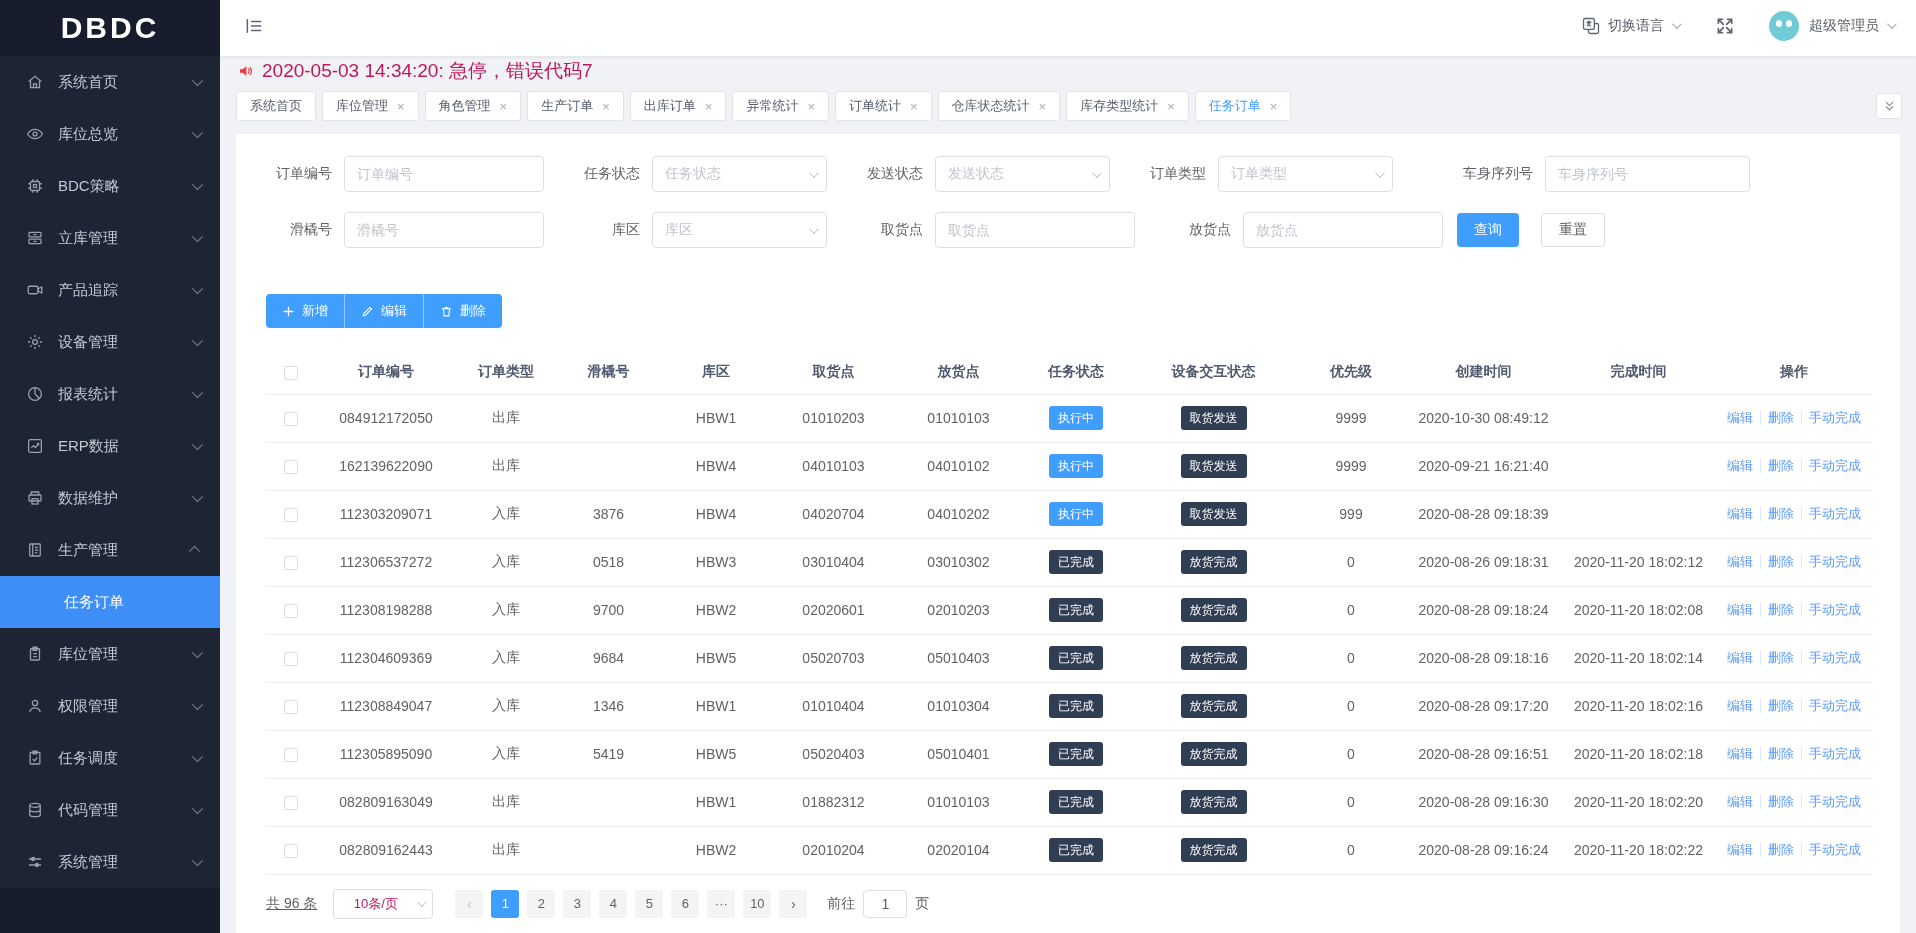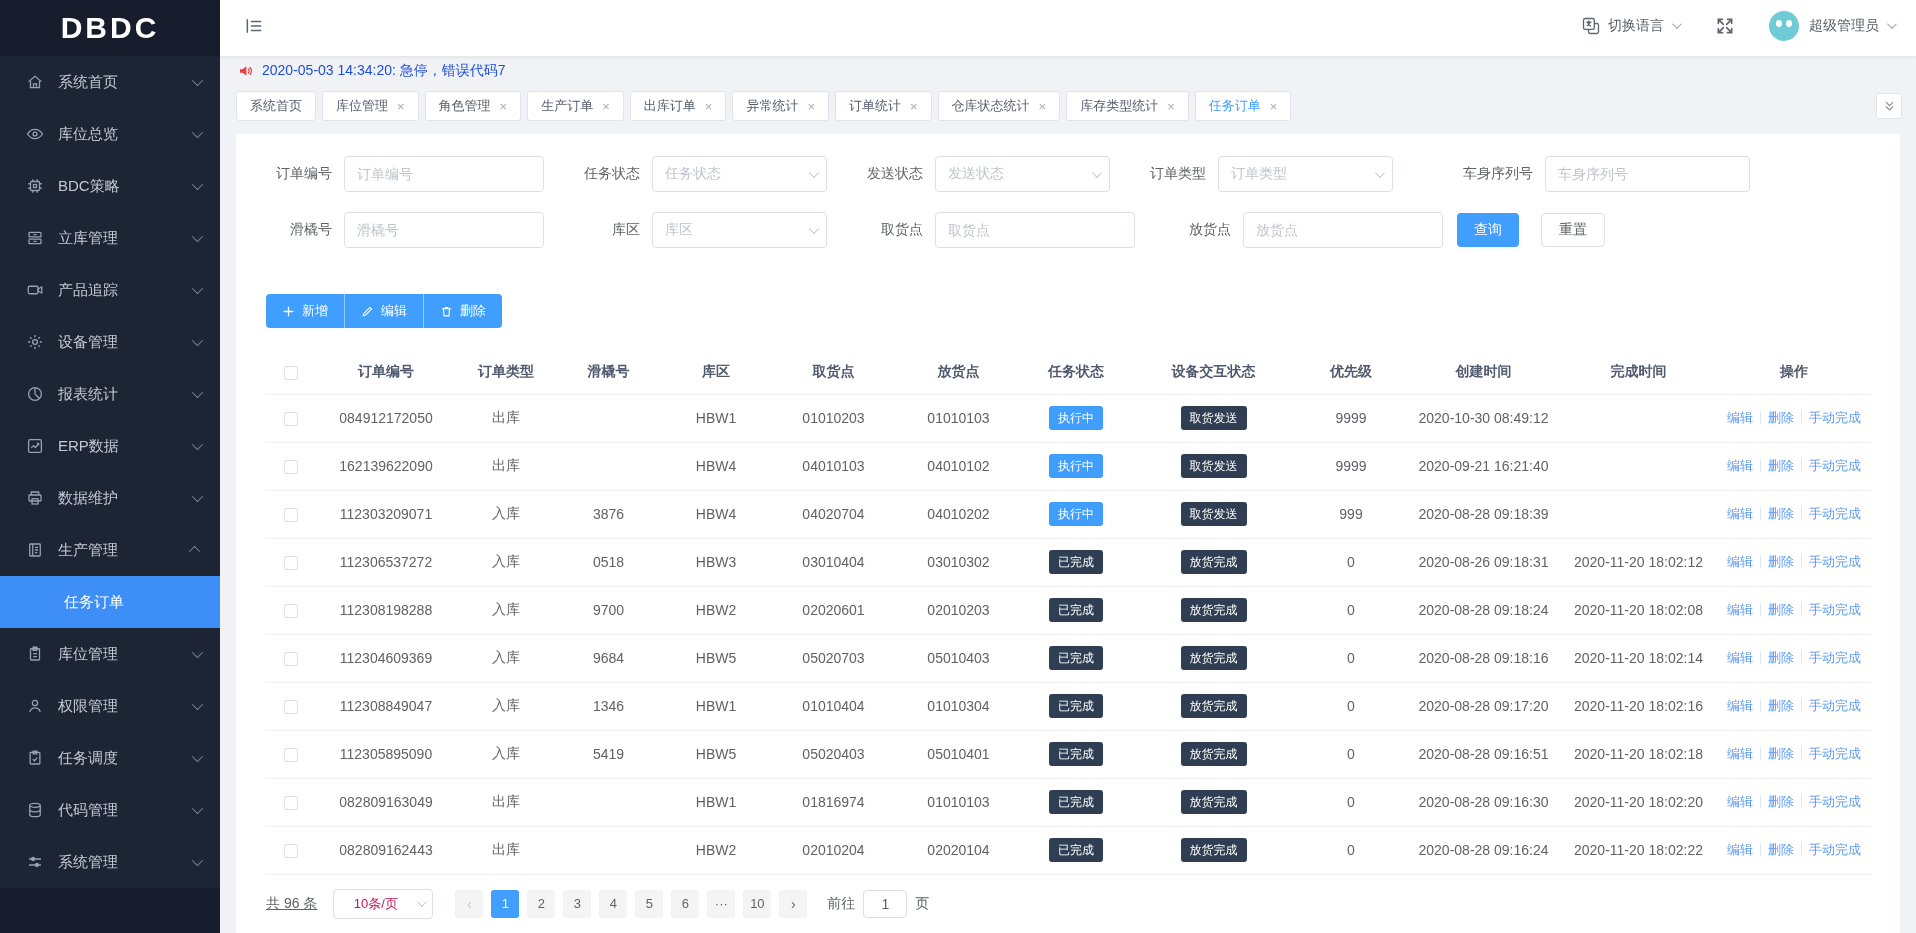--- a/index.html
+++ b/index.html
@@ -38,21 +38,21 @@
              transform:rotate(45deg) translateY(-2px); margin-left:8px; }
   .fullscreen { margin-right:34px; }
   .user-box { display:flex; align-items:center; cursor:pointer; }
   .avatar { width:30px; height:30px; border-radius:50%; background:#6fcbd6; margin-right:10px; position:relative; overflow:hidden; }
   .avatar::before, .avatar::after { content:""; position:absolute; width:6px; height:7px; background:#fff; border-radius:50%; top:9px; }
   .avatar::before { left:7px; } .avatar::after { left:17px; }
 
   .alert-row { height:30px; display:flex; align-items:center; padding-left:18px; }
   .alert-row .sp-icon { width:16px; height:16px; margin-right:8px; }
   .alert-row .sp-icon svg { width:16px; height:16px; display:block; }
-  .alert-text { color:#1d4ed8; font-size:14px; }
+  .alert-text { color:#be185d; font-size:19px; }
 
   .tabs-row { height:40px; display:flex; align-items:center; padding:0 16px; position:relative; }
   .tab { height:30px; background:#fff; border:1px solid #dfe3ea; border-radius:3px; display:flex;
          align-items:center; padding:0 13px; margin-right:6px; font-size:13px; color:#555d6b; cursor:pointer; }
   .tab.tab--active { color:#409eff; }
   .tab-close { margin-left:9px; color:#a5abb5; font-size:13px; line-height:1; cursor:pointer; }
   .tabs-expand { position:absolute; right:14px; top:7px; width:26px; height:26px; background:#fff;
                  border:1px solid #dfe3ea; border-radius:3px; display:flex; align-items:center;
                  justify-content:center; color:#8a919e; cursor:pointer; }
   .tabs-expand svg { width:13px; height:13px; }
@@ -640,21 +640,21 @@
               <td>
                 <a class="action-link">编辑</a><a class="action-link">删除</a><a class="action-link">手动完成</a>
               </td>
             </tr>
             <tr>
               <td><span class="cb"></span></td>
               <td>082809163049</td>
               <td>出库</td>
               <td></td>
               <td>HBW1</td>
-              <td>01816974</td>
+              <td>01882312</td>
               <td>01010103</td>
               <td><span class="badge badge--dark">已完成</span></td>
               <td><span class="badge badge--dark">放货完成</span></td>
               <td>0</td>
               <td>2020-08-28 09:16:30</td>
               <td>2020-11-20 18:02:20</td>
               <td>
                 <a class="action-link">编辑</a><a class="action-link">删除</a><a class="action-link">手动完成</a>
               </td>
             </tr>

